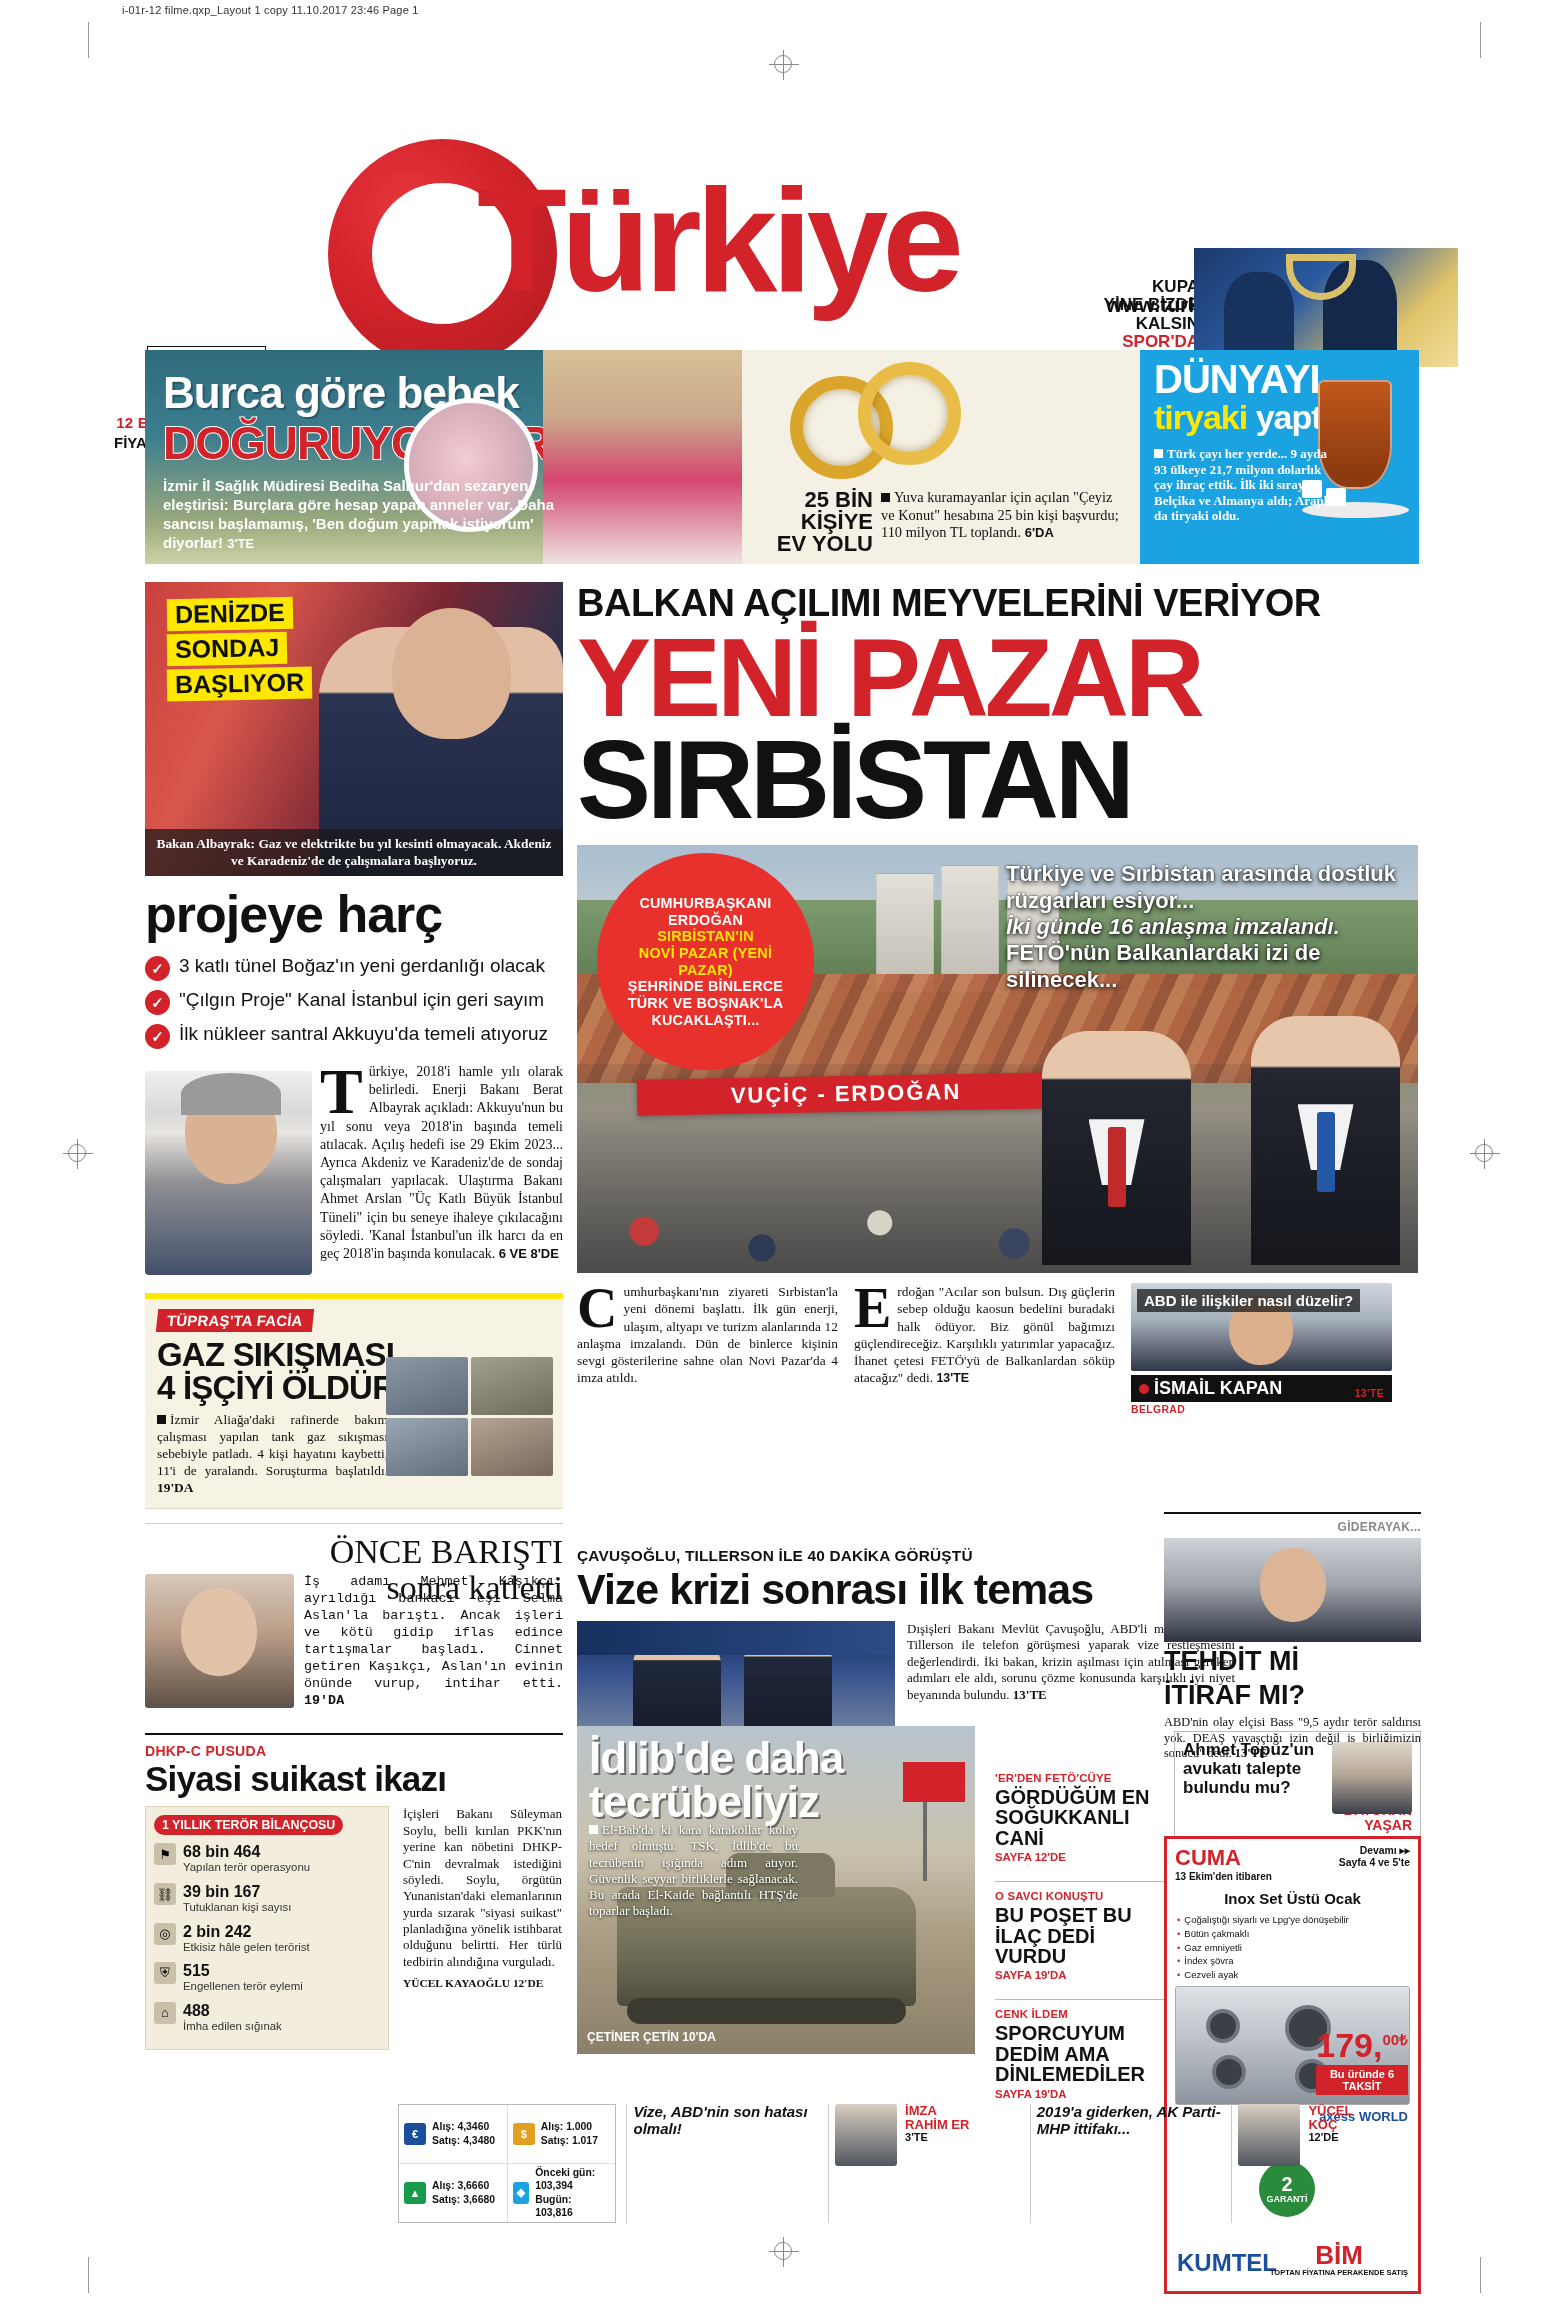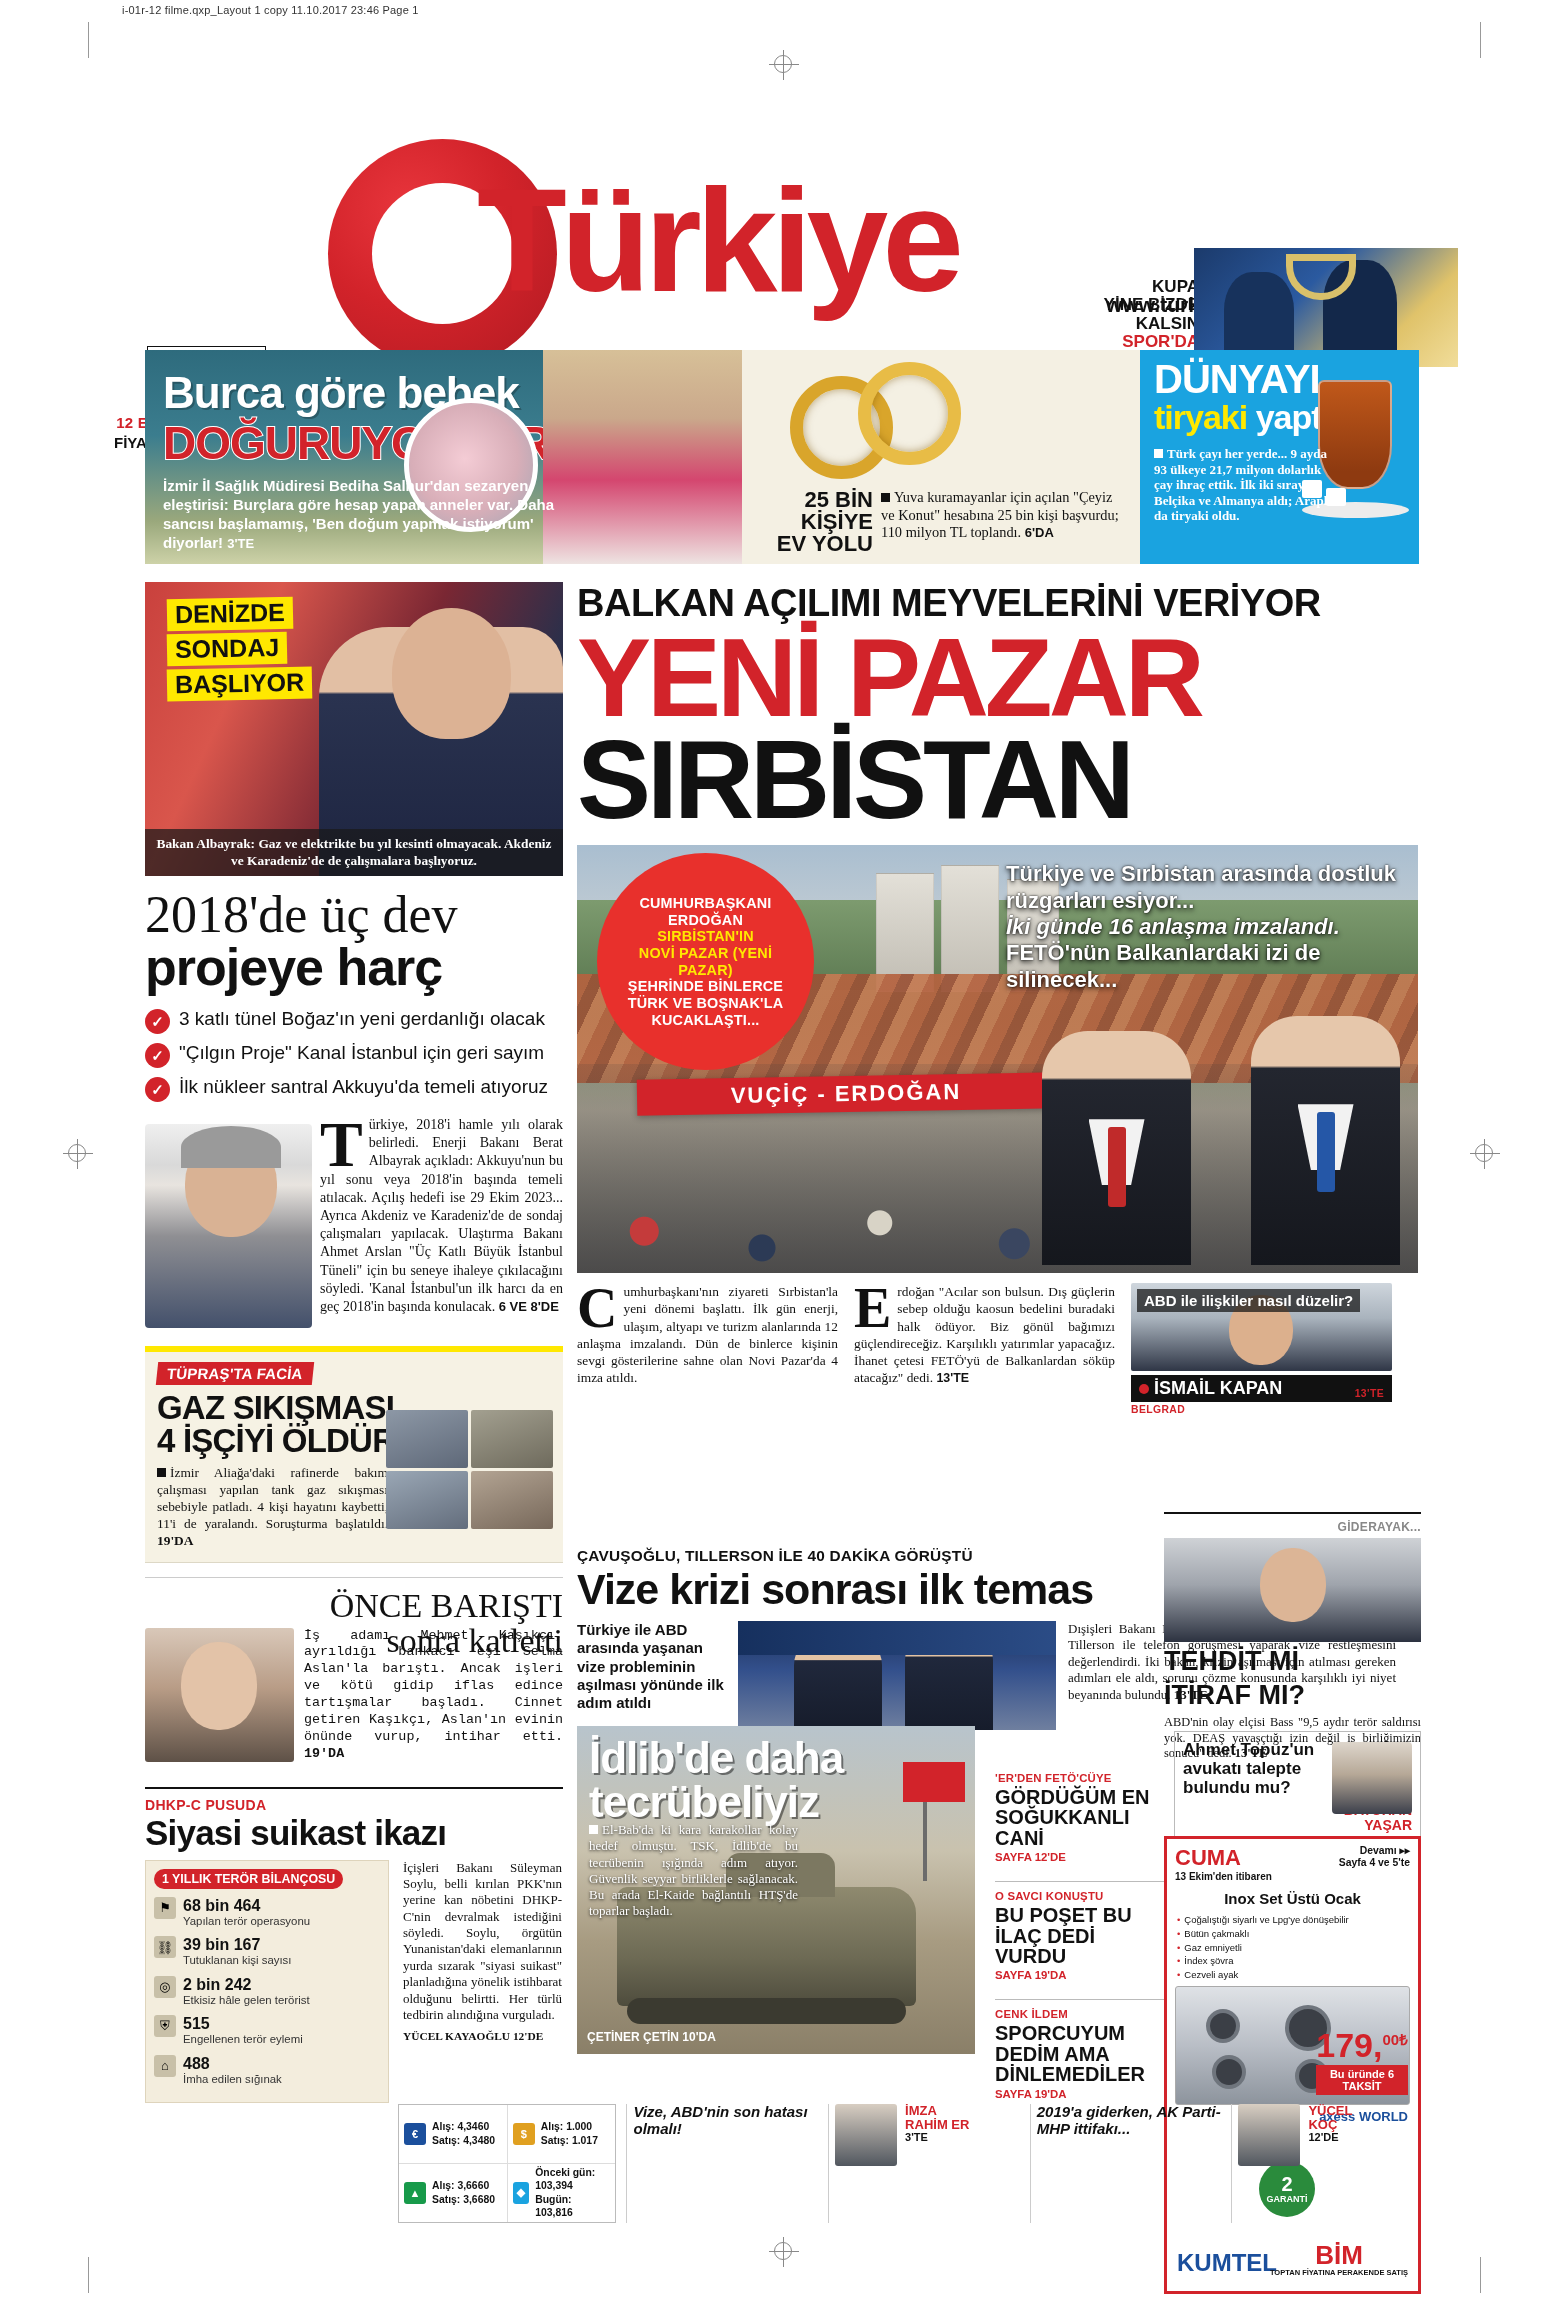--- a/index.html
+++ b/index.html
@@ -635,21 +635,20 @@
       <div class="ab-head"></div>
       <div class="yellow-tag">
         <span>DENİZDE</span>
         <span>SONDAJ</span>
         <span>BAŞLIYOR</span>
       </div>
       <div class="photo-caption">Bakan Albayrak: Gaz ve elektrikte bu yıl kesinti olmayacak. Akdeniz ve Karadeniz'de de çalışmalara başlıyoruz.</div>
     </div>
 
     <div class="lead-head">
-      <div class="l1">2018'de üç dev</div>
       <div class="l2">projeye harç</div>
     </div>
 
     <div class="bullets">
       <div class="bullet">
         <span class="chk">✓</span>
         <span class="tx">3 katlı tünel Boğaz'ın yeni gerdanlığı olacak</span>
       </div>
       <div class="bullet">
         <span class="chk">✓</span>
@@ -801,21 +800,20 @@
         </div>
         <div class="abd-sub" style="margin-top:2px;">BELGRAD</div>
       </div>
     </div>
   </div>
 
   <div class="vize">
     <div class="vize-kicker">ÇAVUŞOĞLU, TILLERSON İLE 40 DAKİKA GÖRÜŞTÜ</div>
     <div class="vize-head">Vize krizi sonrası ilk temas</div>
     <div class="vize-row">
-      <div class="vize-lead">Türkiye ile ABD arasında yaşanan vize probleminin aşılması yönünde ilk adım atıldı</div>
       <div class="vize-photo">
         <div class="vp-person" style="left:56px;"></div>
         <div class="vp-person" style="left:167px; height:100px;"></div>
         <div style="position:absolute; left:0; top:0; width:100%; height:34px; background:linear-gradient(90deg,#16305e,#2b4c86);"></div>
       </div>
       <div class="vize-body">
         <span>Dışişleri Bakanı Mevlüt Çavuşoğlu, ABD'li mevkidaşı Rex Tillerson ile telefon görüşmesi yaparak vize restleşmesini değerlendirdi. İki bakan, krizin aşılması için atılması gereken adımları ele aldı, sorunu çözme konusunda karşılıklı iyi niyet beyanında bulundu.</span>
         <b>13'TE</b>
       </div>
     </div>

